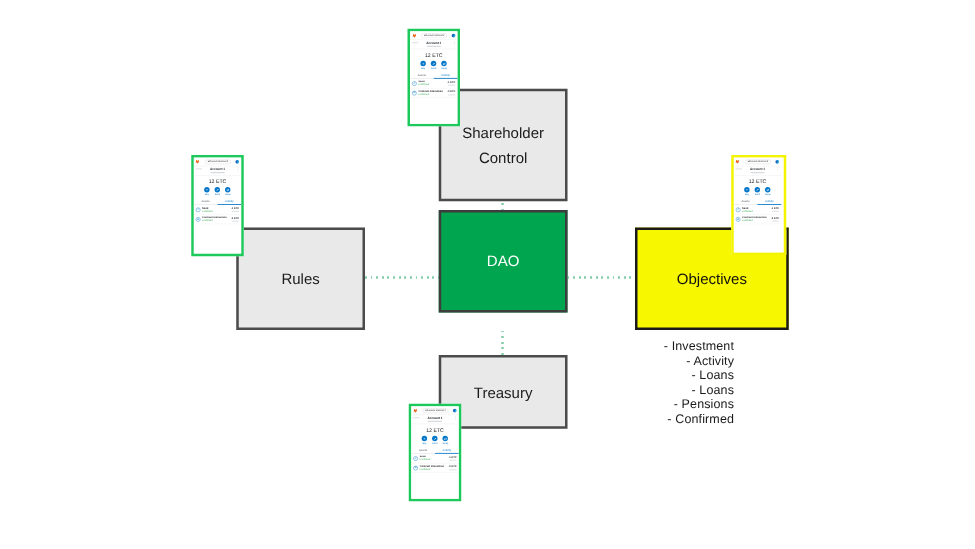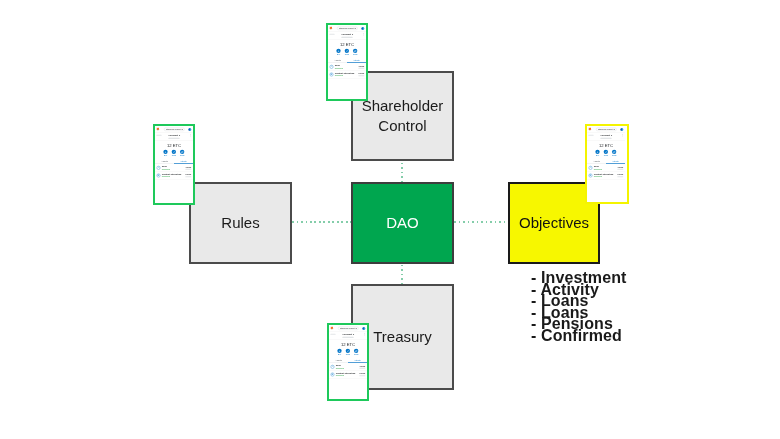--- a/index.html
+++ b/index.html
@@ -2,40 +2,40 @@
 <html><head>
 <meta charset="utf-8">
 <style>
   html,body{margin:0;padding:0;background:#fff;}
   body{font-family:"Liberation Sans", sans-serif; -webkit-font-smoothing:antialiased;}
   .canvas{position:relative;width:780px;height:439px;background:#fff;overflow:hidden;}
 
   
   .node{position:absolute;box-sizing:border-box;border:2px solid #4b4b4b;background:#e9e9e9;
         display:flex;align-items:center;justify-content:center;text-align:center;
-        font-size:15px;font-weight:500;color:#1b1b1b;line-height:20px;}
+        font-size:12px;font-weight:500;color:#1b1b1b;line-height:20px;}
   .node-shareholder{left:351px;top:71px;width:103px;height:90px;padding:0 8px;}
   .node-rules{left:189px;top:182px;width:103px;height:82px;}
-  .node-dao{left:351px;top:182px;width:103px;height:82px;background:#00a64f;border-color:#3d3d3d;color:#ffffff;}
-  .node-objectives{left:508px;top:182px;width:92px;height:82px;background:#f7f700;border-color:#1a1a1a;color:#111;}
-  .node-treasury{left:351px;top:284px;width:103px;height:106px;}
+  .node-dao{left:351px;top:168px;width:103px;height:82px;background:#00a64f;border-color:#3d3d3d;color:#ffffff;}
+  .node-objectives{left:508px;top:182px;width:123px;height:82px;background:#f7f700;border-color:#1a1a1a;color:#111;}
+  .node-treasury{left:351px;top:284px;width:103px;height:59px;}
 
   
   .dot-h{position:absolute;height:2px;
          background-image:repeating-linear-gradient(90deg,#84cdaa 0 1.5px,transparent 1.5px 4.5px);}
   .dot-v{position:absolute;width:2px;
          background-image:repeating-linear-gradient(0deg,#84cdaa 0 1.5px,transparent 1.5px 4.5px);}
   .conn-rules-dao{left:292px;top:221px;width:59px;}
   .conn-dao-objectives{left:454px;top:221px;width:54px;}
   .conn-shareholder-dao{left:401px;top:161px;height:21px;}
   .conn-dao-treasury{left:401px;top:264px;height:20px;}
 
   
-  .obj-list{position:absolute;left:531px;top:272px;font-size:16px;font-weight:700;
-            color:#1a1a1a;line-height:11.6px;letter-spacing:.1px;}
+  .obj-list{position:absolute;left:531px;top:272px;font-size:10px;font-weight:400;
+            color:#1a1a1a;line-height:11.6px;letter-spacing:.1px;text-align:right;}
 
   
   .mw-wrap{position:absolute;box-sizing:border-box;background:#ffffff;border:2px solid #1ec95b;overflow:hidden;}
   .mw-wrap.yellow{border-color:#f4f400;}
   .mw-top{left:326px;top:23px;width:42px;height:78px;}
   .mw-left{left:153px;top:124px;width:42px;height:81px;}
   .mw-right{left:585px;top:124px;width:44px;height:80px;}
   .mw-bottom{left:327px;top:323px;width:42px;height:78px;}
   .mw{width:114px;height:228px;transform:scale(0.3333);transform-origin:0 0;background:#fff;
       font-family:"Liberation Sans", sans-serif;}

